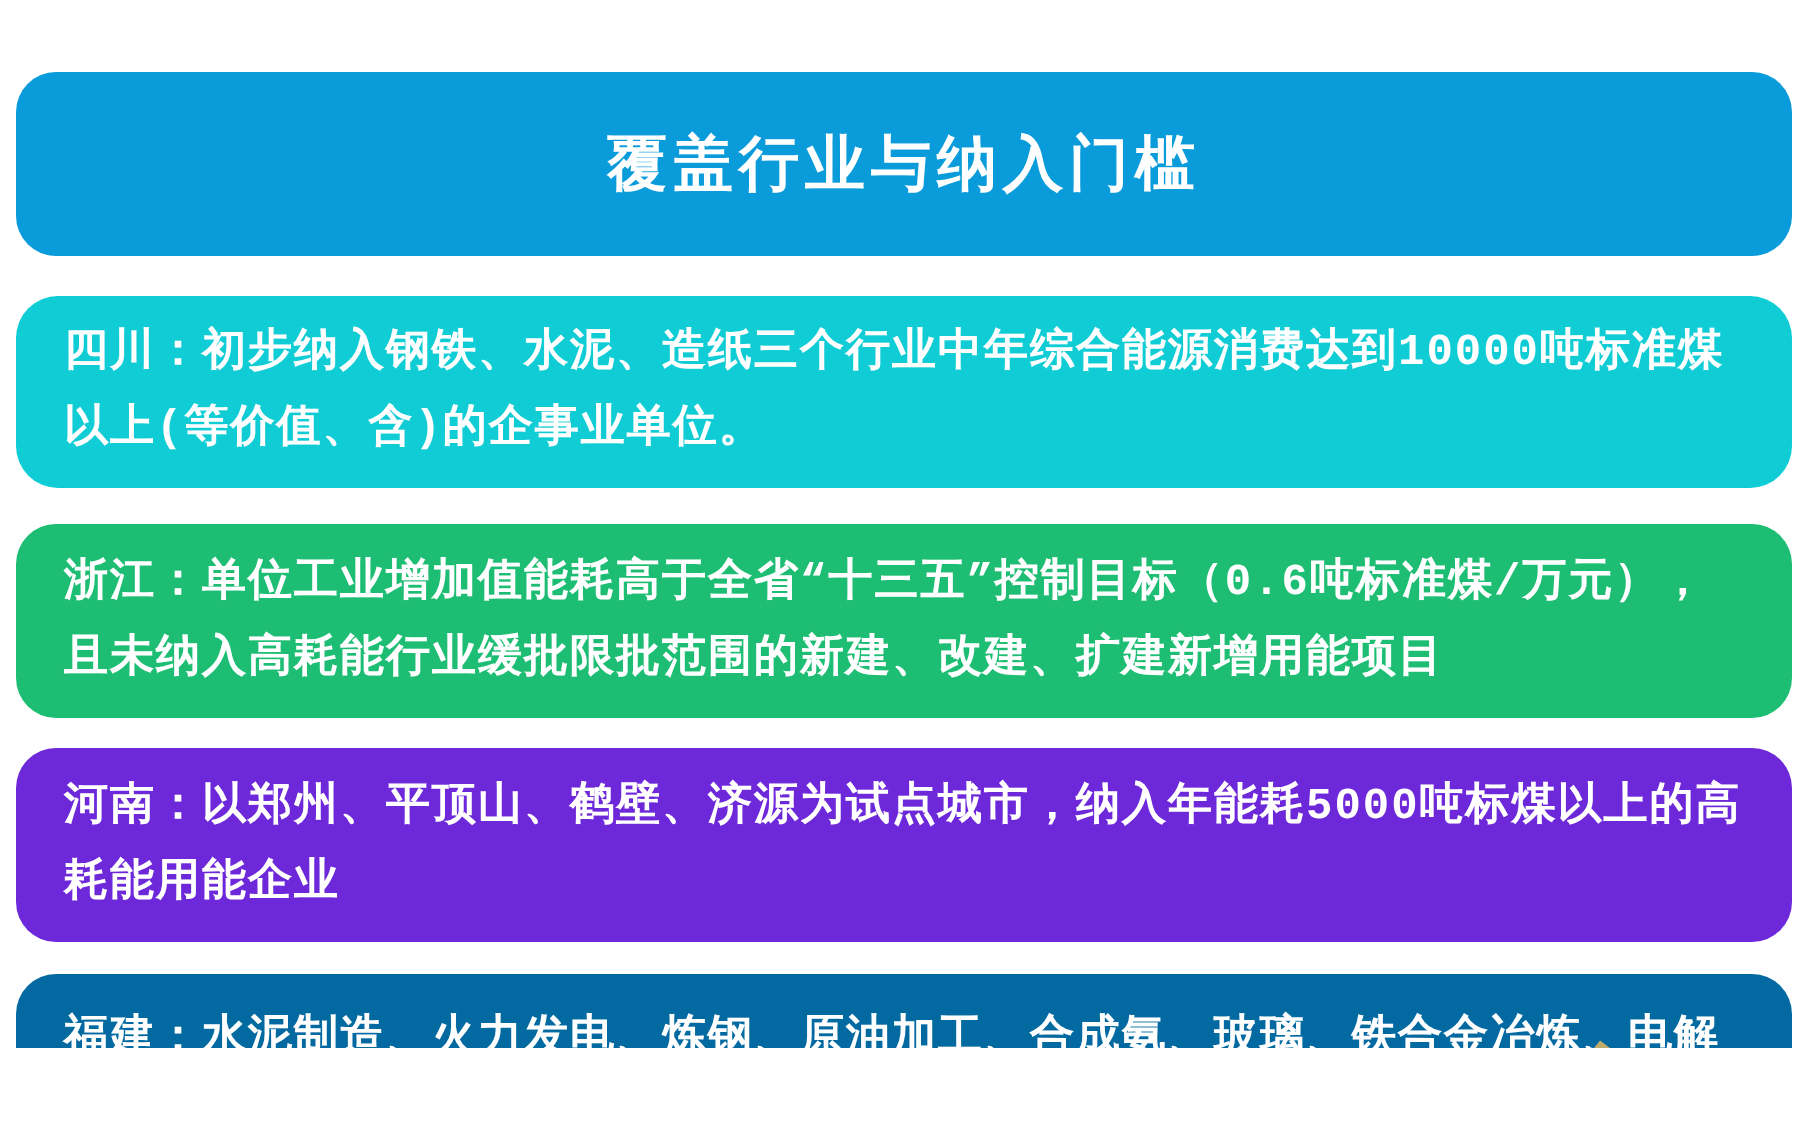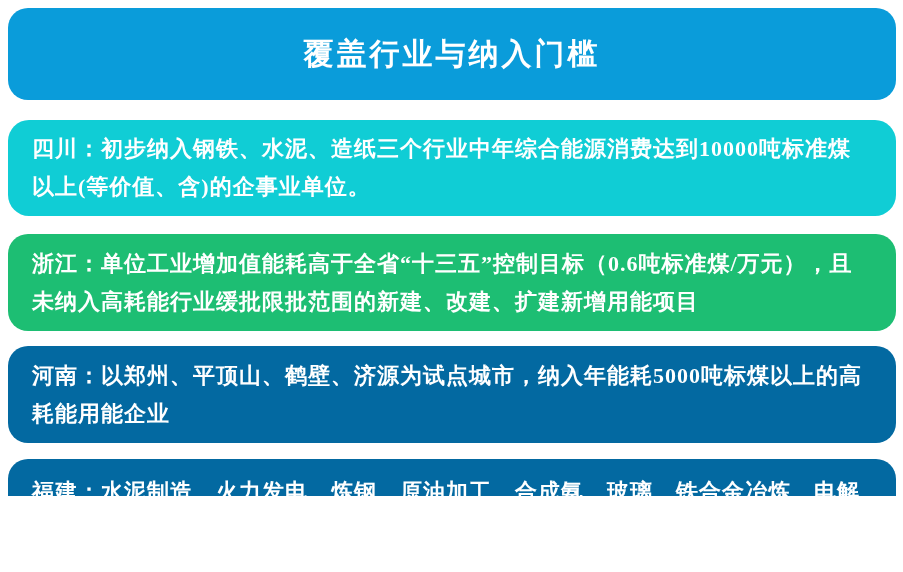--- a/index.html
+++ b/index.html
@@ -2,21 +2,22 @@
 <html><head>
 <meta charset="utf-8">
 <style>
   html, body { margin: 0; padding: 0; background: #ffffff; }
   .stage {
     position: relative;
     width: 903px;
     height: 496px;
     background: #ffffff;
     overflow: hidden;
-    font-family: Liberation Serif, serif;
+    font-family: Liberation Mono, monospace;
+    margin-top: 28px;
   }
   .card {
     position: absolute;
     left: 8px;
     width: 888px;
     border-radius: 20px;
     color: #ffffff;
     box-sizing: border-box;
   }
   .title-card {
@@ -117,21 +118,21 @@
   </div>
 
   <div class="card row-card" id="card-0" style="background: rgb(16, 205, 213);">
     <p class="row-text">四川：初步纳入钢铁、水泥、造纸三个行业中年综合能源消费达到10000吨标准煤以上(等价值、含)的企事业单位。</p>
   </div>
 
   <div class="card row-card" id="card-1" style="background: rgb(29, 190, 115);">
     <p class="row-text">浙江：单位工业增加值能耗高于全省“十三五”控制目标（0.6吨标准煤/万元），且未纳入高耗能行业缓批限批范围的新建、改建、扩建新增用能项目</p>
   </div>
 
-  <div class="card row-card" id="card-2" style="background: #0369a1;">
+  <div class="card row-card" id="card-2" style="background: #6d28d9;">
     <p class="row-text">河南：以郑州、平顶山、鹤壁、济源为试点城市，纳入年能耗5000吨标煤以上的高耗能用能企业</p>
   </div>
 
   <div class="card row-card" id="card-3" style="background: #0369a1;">
     <p class="row-text">福建：水泥制造、火力发电、炼钢、原油加工、合成氨、玻璃、铁合金冶炼、电解铝、铜冶炼等行业中，年综合能源消费量达到5000吨标准煤及以上的用能单位</p>
   </div>
 
   <div>
     <div class="wm-jia-bg"></div>
     <span class="wm-char wm-yi">易</span>

